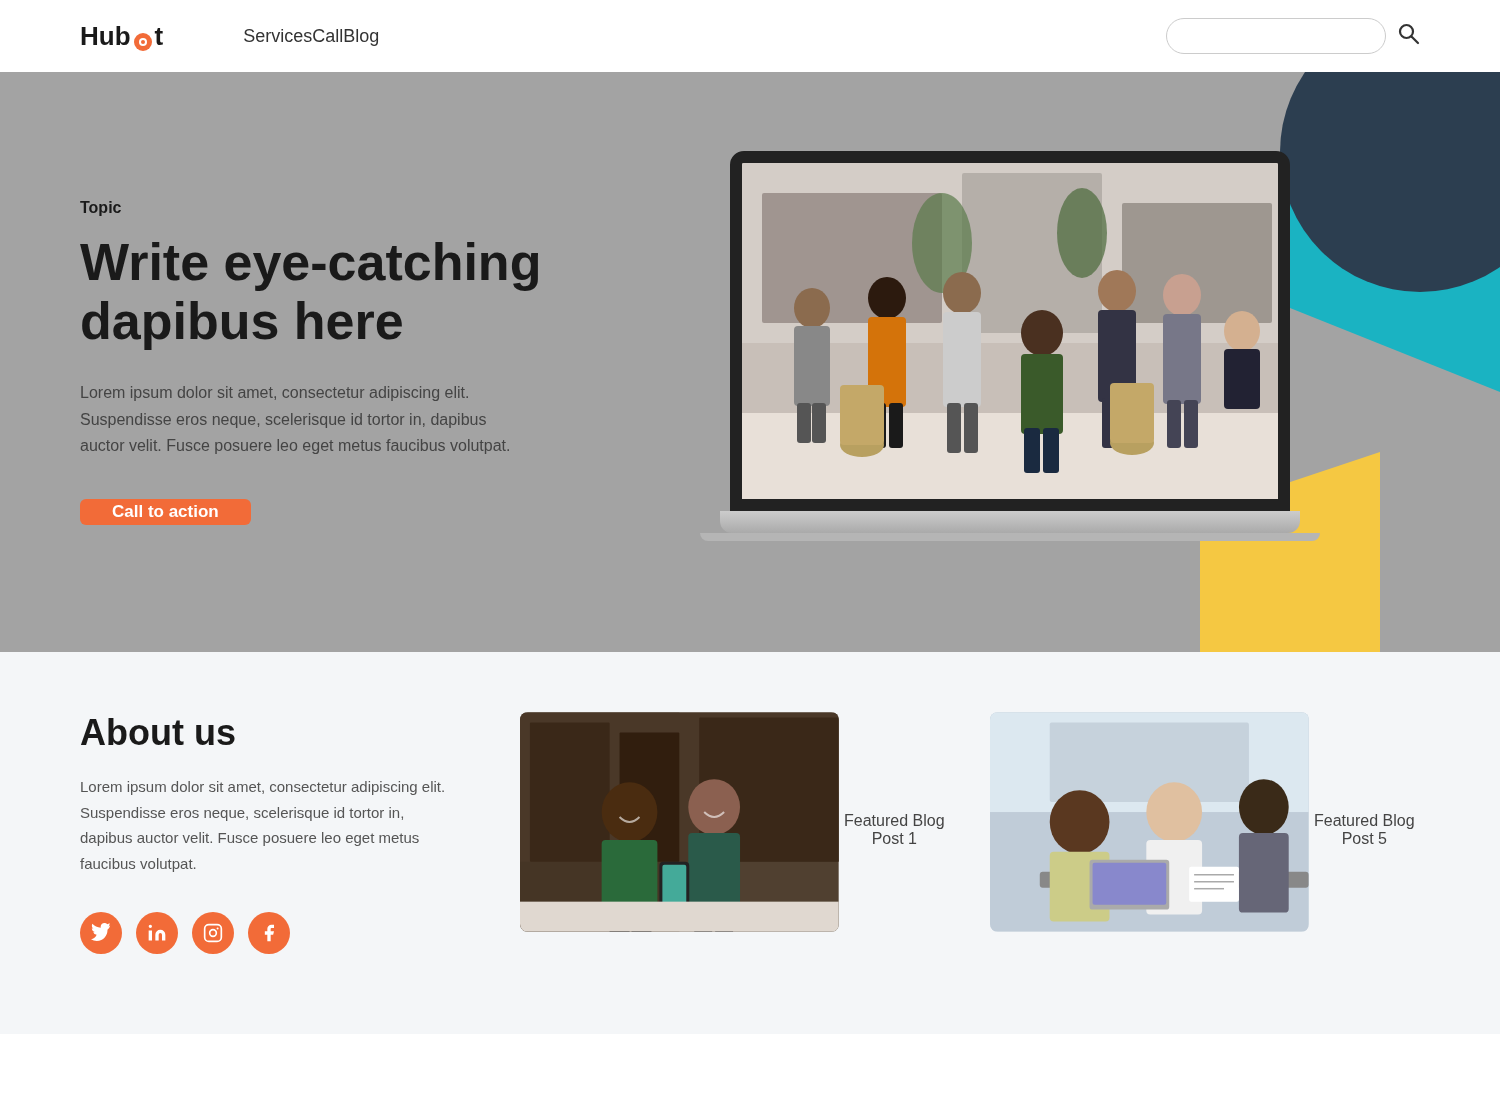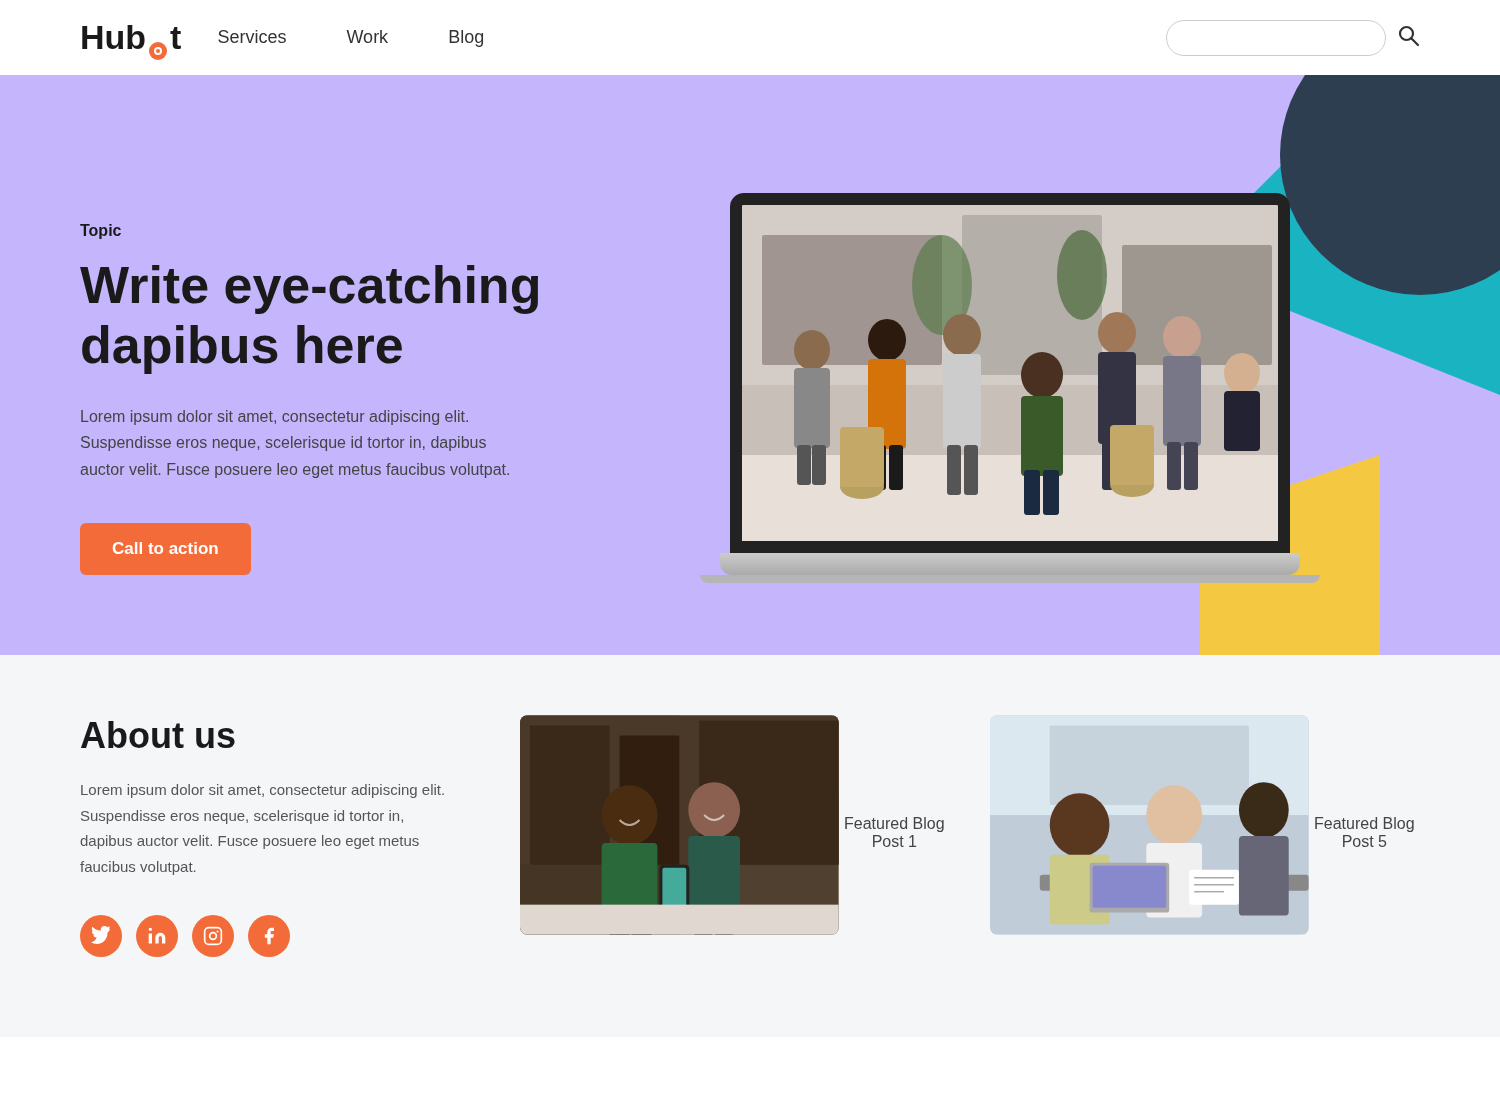--- a/index.html
+++ b/index.html
@@ -9,29 +9,30 @@
     header {
       display: flex;
       align-items: center;
       padding: 18px 80px;
       background: #fff;
       position: relative;
       z-index: 10;
       border-bottom: none;
     }
     .logo {
-      font-size: 34px;
+      font-size: 26px;
       font-weight: 700;
       color: #1a1a1a;
+      margin-right: 80px;
       display: flex;
       align-items: center;
       gap: 2px;
     }
     .logo-hub { color: #1a1a1a; }
-    nav { display: flex; gap: 60px; flex: 1; margin-left: 36px; }
+    nav { display: flex; flex: 1; }
     .nav-link {
       font-size: 18px;
       color: #333;
       text-decoration: none;
       font-weight: 400;
     }
     .header-search {
       display: flex;
       align-items: center;
       gap: 10px;
@@ -52,25 +53,25 @@
       border: none;
       cursor: pointer;
       font-size: 22px;
       color: #333;
     }
 
     
     .hero {
       position: relative;
       display: flex;
-      align-items: flex-end;
+      align-items: center;
       padding: 60px 80px 80px 80px;
       min-height: 580px;
       overflow: hidden;
-      background: #c4b5fd;
+      background: #a3a3a3;
     }
     
     .deco-dark-circle {
       position: absolute;
       top: -60px;
       right: -60px;
       width: 280px;
       height: 280px;
       background: #2c3e50;
       border-radius: 50%;
@@ -122,21 +123,21 @@
       color: #444;
       line-height: 1.65;
       margin-bottom: 40px;
       max-width: 440px;
     }
     .cta-button {
       background: #f26b38;
       color: #fff;
       border: none;
       border-radius: 6px;
-      padding: 16px 32px;
+      padding: 3px 32px;
       font-size: 17px;
       font-weight: 600;
       cursor: pointer;
     }
 
     
     .hero-right {
       flex: 1;
       display: flex;
       justify-content: center;
@@ -273,21 +274,21 @@
       <svg viewBox="0 0 18 18" width="18" height="18">
           <circle cx="9" cy="9" r="9" fill="#f26b38"></circle>
           <circle cx="9" cy="9" r="4" fill="#fff"></circle>
           <circle cx="9" cy="9" r="2" fill="#f26b38"></circle>
         </svg>
     </span>
       <span class="logo-hub">t</span>
   </div>
   <nav>
     <a class="nav-link" href="#">Services</a>
-    <a class="nav-link" href="#">Work</a>
+    <a class="nav-link" href="#">Call</a>
     <a class="nav-link" href="#">Blog</a>
   </nav>
   <div class="header-search">
     <input class="search-bar" type="text" placeholder="" style="">
     <button class="search-icon-btn">
       <svg width="24" height="24" viewBox="0 0 24 24" fill="none" stroke="#333" stroke-width="2.2" stroke-linecap="round" stroke-linejoin="round">
           <circle cx="10.5" cy="10.5" r="6.5"></circle>
           <line x1="15.5" y1="15.5" x2="22" y2="22"></line>
         </svg>
     </button>

